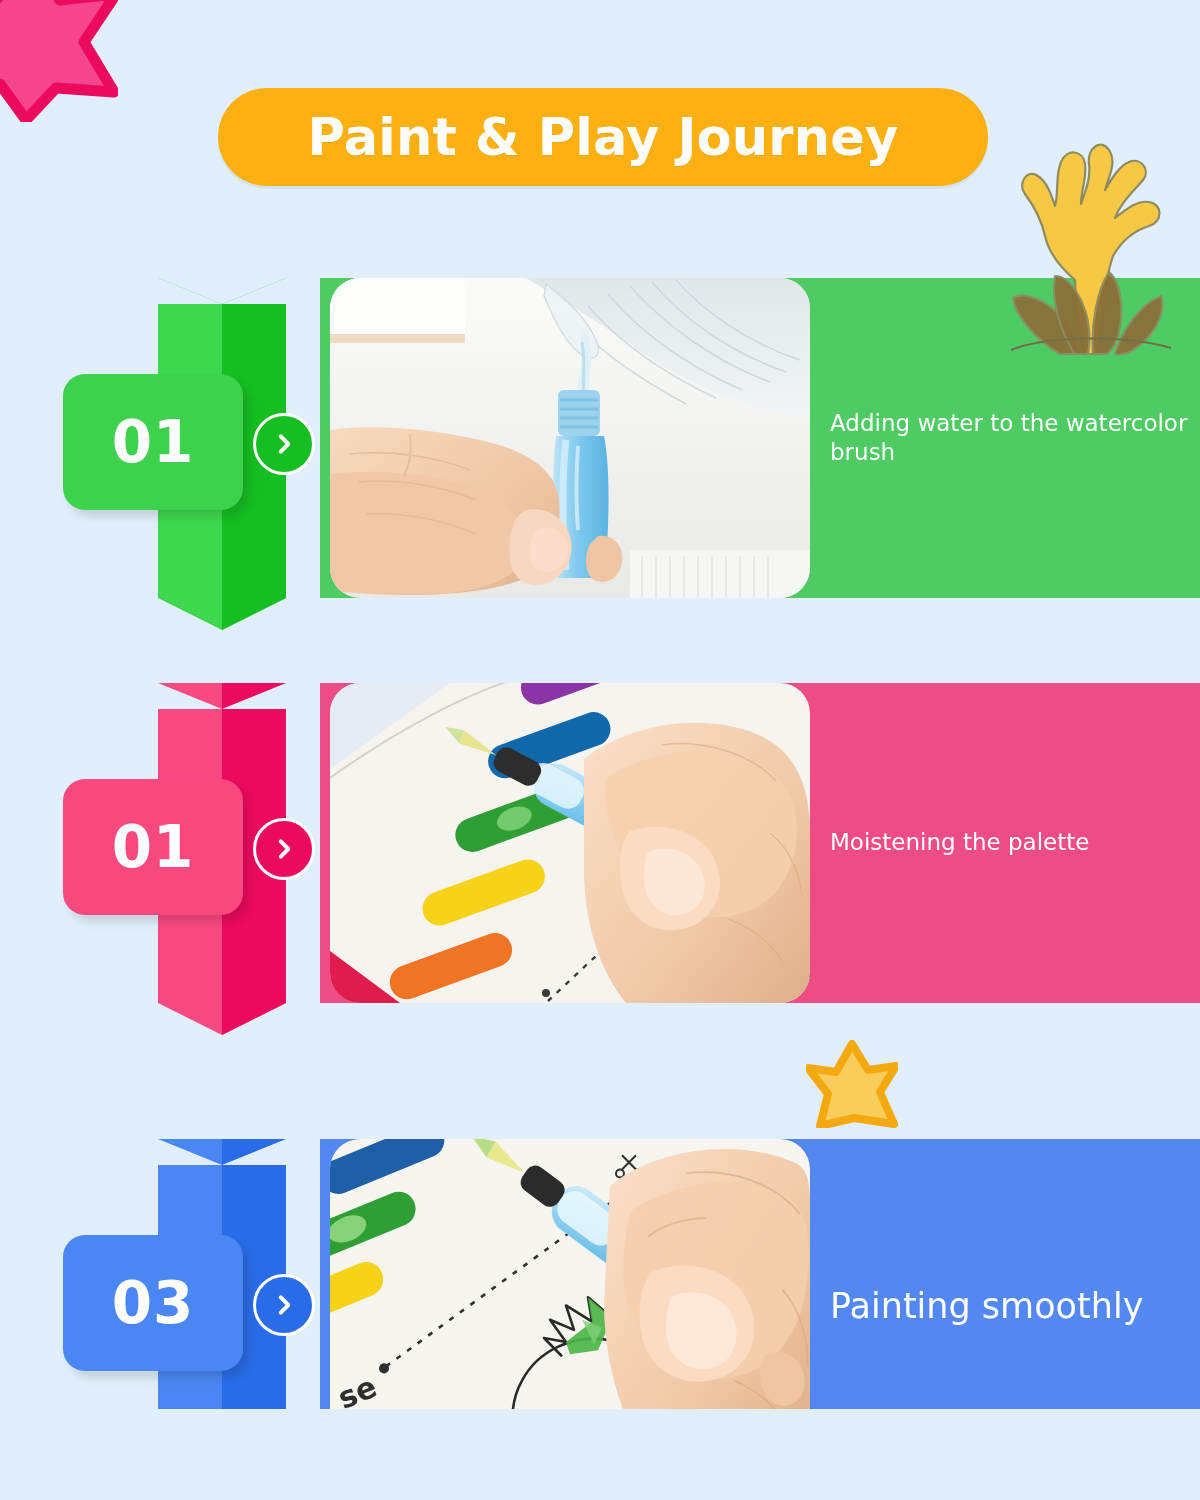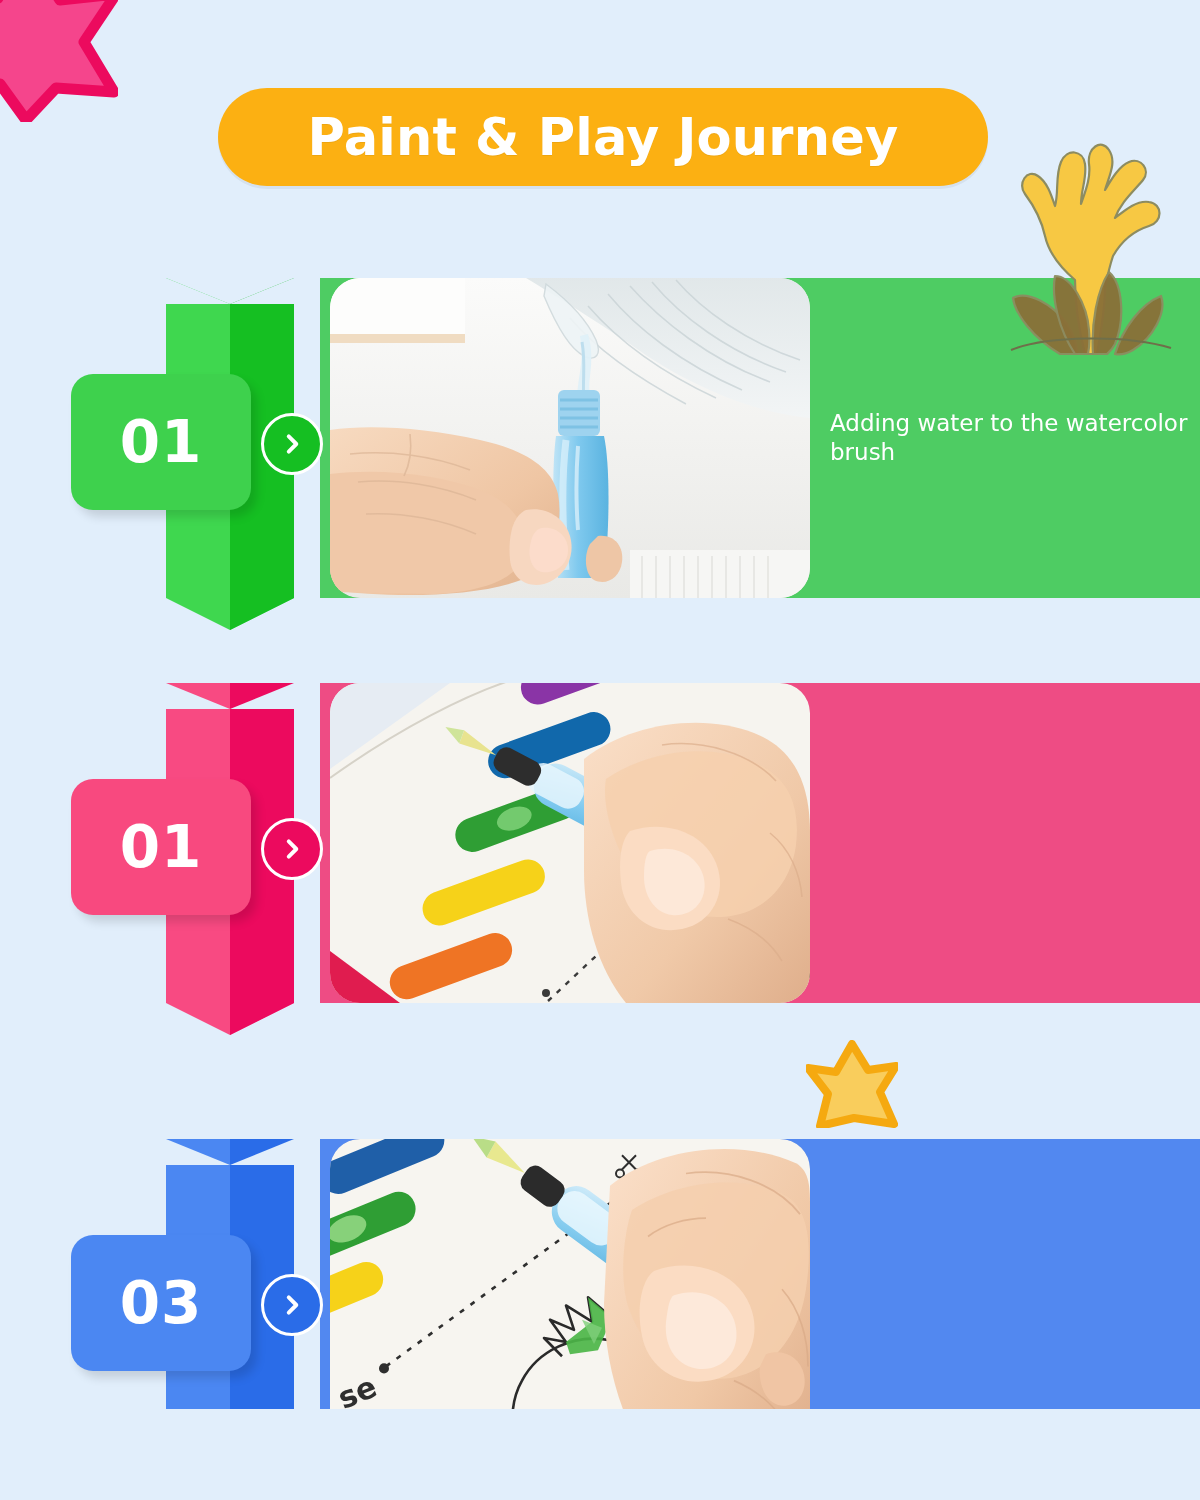--- a/index.html
+++ b/index.html
@@ -33,21 +33,21 @@
 
   
   .row{position:absolute;left:0;width:1200px;}
   .row-1{top:278px;height:320px;}
   .row-2{top:683px;height:320px;}
   .row-3{top:1100px;height:335px;margin-top:39px;}
 
   .panel{position:absolute;right:0;top:0;height:100%;width:880px;}
 
   
-  .badge{position:absolute;top:0;left:16px;height:100%;width:330px;z-index:3;}
+  .badge{position:absolute;top:0;left:8px;height:100%;width:330px;z-index:3;}
   .ribbon-back{position:absolute;left:150px;top:0;width:128px;height:100%;}
   .ribbon-back .l{position:absolute;left:0;top:0;width:64px;height:100%;}
   .ribbon-back .r{position:absolute;left:64px;top:0;width:64px;height:100%;}
   .notch{position:absolute;left:150px;width:128px;height:34px;}
   .notch svg{display:block;}
   .plate{
     position:absolute;left:55px;top:96px;width:180px;height:136px;
     border-radius:22px;display:flex;align-items:center;justify-content:center;
     box-shadow:6px 7px 10px rgba(0,0,0,.13);
     z-index:4;
@@ -347,20 +347,23 @@
                    C324 230 314 212 314 194 C314 180 316 170 320 168 Z" fill="#fde8d8"></path>
           <g stroke="#dcae8c" stroke-width="1.6" fill="none" opacity="0.7">
             <path d="M332 62 C372 56 420 70 446 98"></path>
             <path d="M398 236 C420 244 440 258 452 278"></path>
             <path d="M440 150 C460 166 470 190 472 214"></path>
           </g>
         </svg>
       </div>
     </div>
 
+    <div class="caption c2">
+      <span class="txt">Moistening the palette</span>
+    </div>
   </div>
 
   <div class="row row-3">
     <div class="panel" style="background:#5288f0;"></div>
 
     <div class="badge">
       <div class="ribbon-back">
         <div class="l" style="background:#4b87f2;"></div>
         <div class="r" style="background:#2a6ce8;"></div>
       </div>
@@ -465,15 +468,18 @@
             <path d="M404 238 C428 248 450 266 462 292"></path>
             <path d="M452 148 C470 168 478 196 478 224"></path>
             <path d="M318 96 C334 84 356 78 376 78"></path>
           </g>
           <path d="M436 212 C452 206 470 214 474 232 C478 252 464 266 448 262
                    C434 258 428 238 430 224 Z" fill="#f0c5a4"></path>
         </svg>
       </div>
     </div>
 
+    <div class="caption c3">
+      <span class="txt">Painting smoothly</span>
+    </div>
   </div>
 
 </div>
 
 </body></html>

